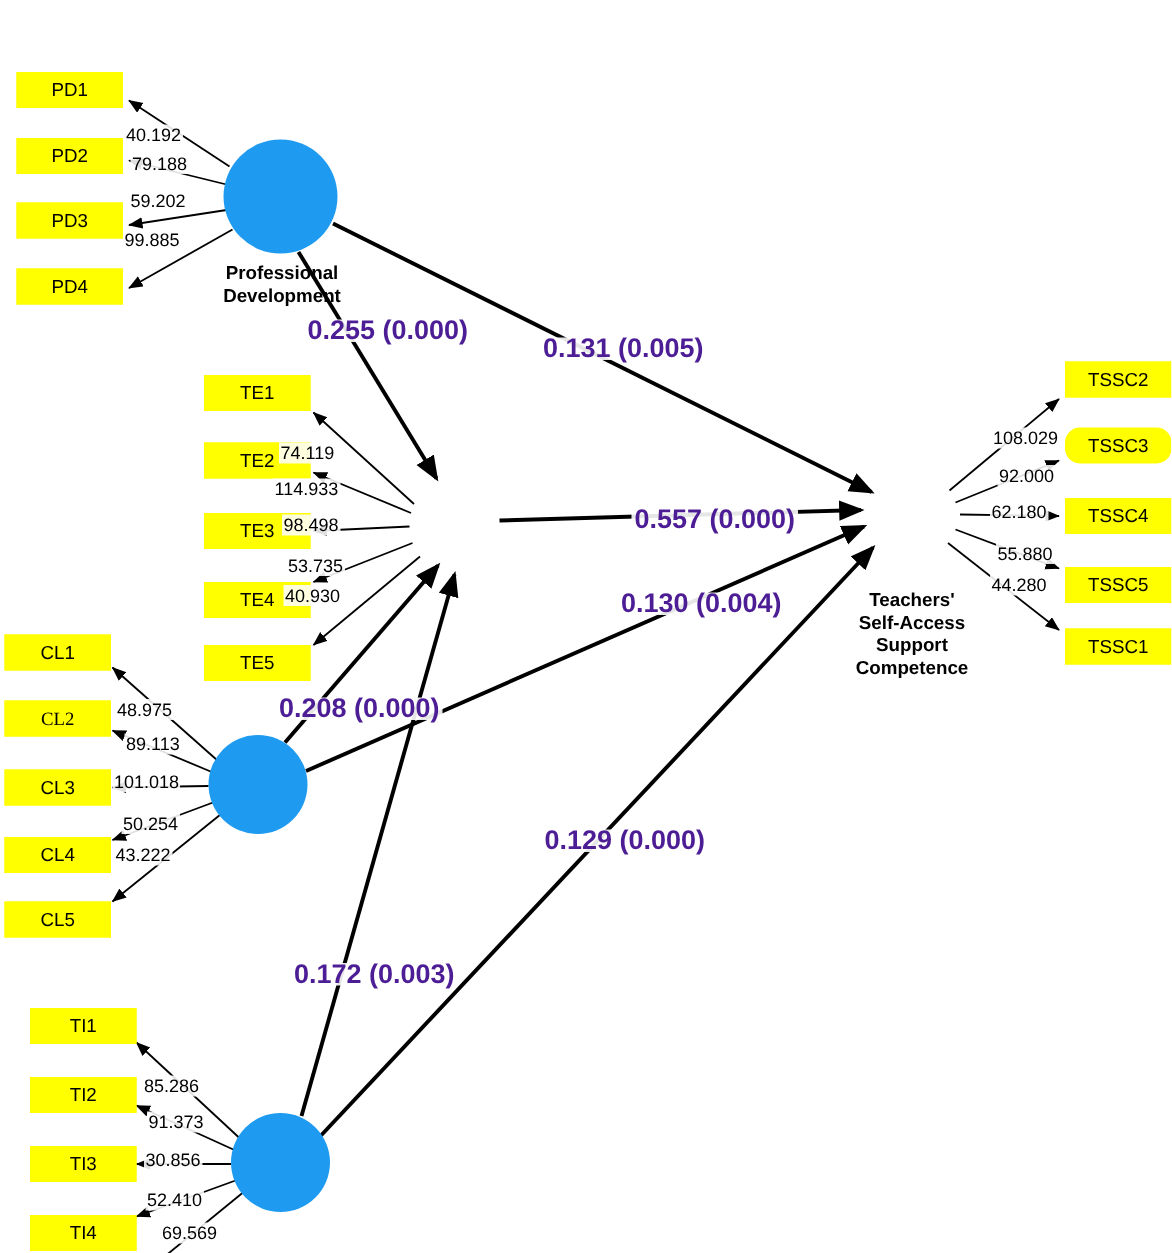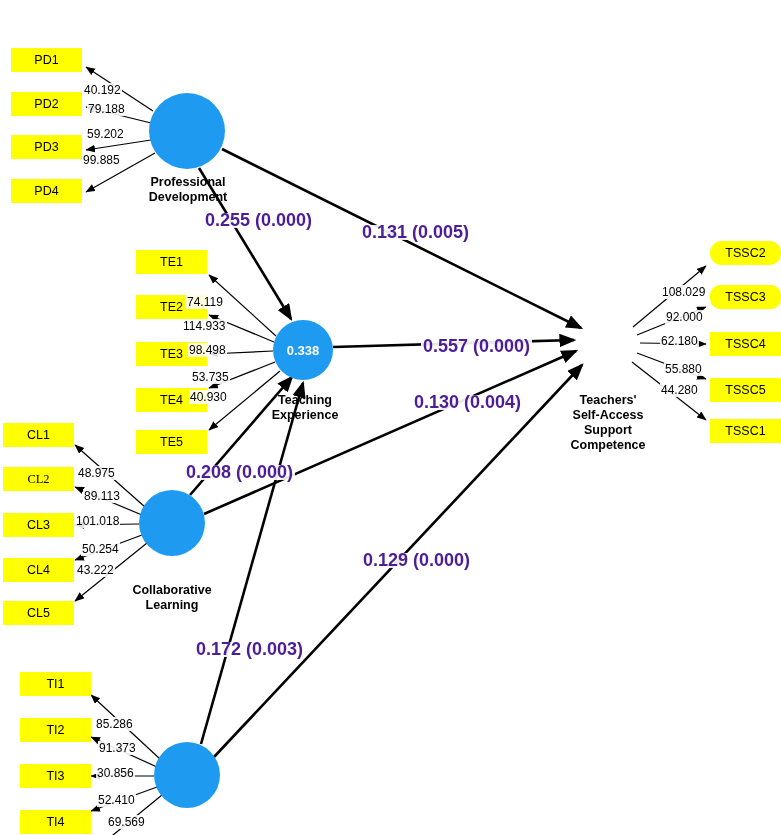--- a/index.html
+++ b/index.html
@@ -174,59 +174,50 @@
   <div class="indicator" style="left:136px; top:297px;">TE3</div>
   <div class="indicator" style="left:136px; top:343px;">TE4</div>
   <div class="indicator" style="left:136px; top:385px;">TE5</div>
 
   <div class="loading" style="left:186px; top:250px;">74.119</div>
   <div class="loading" style="left:182px; top:274px;">114.933</div>
   <div class="loading" style="left:188px; top:298px;">98.498</div>
   <div class="loading" style="left:191px; top:325px;">53.735</div>
   <div class="loading" style="left:189px; top:345px;">40.930</div>
 
-  <div class="construct" style="left:273px; top:275px; width:60px; height:60px;">0.338</div>
-  <div class="construct-label" style="left:245px; top:348px; width:120px;">
-    <div>Teaching</div>
-    <div>Experience</div>
-  </div>
 
   <div class="indicator" style="left:3px; top:378px;">CL1</div>
   <div class="indicator" style="left:3px; top:422px;font-family:Liberation Serif, serif;">CL2</div>
   <div class="indicator" style="left:3px; top:468px;">CL3</div>
   <div class="indicator" style="left:3px; top:513px;">CL4</div>
   <div class="indicator" style="left:3px; top:556px;">CL5</div>
 
   <div class="loading" style="left:77px; top:421px;">48.975</div>
   <div class="loading" style="left:83px; top:444px;">89.113</div>
   <div class="loading" style="left:75px; top:469px;">101.018</div>
   <div class="loading" style="left:81px; top:497px;">50.254</div>
   <div class="loading" style="left:76px; top:518px;">43.222</div>
 
   <div class="construct no-value" style="left:139px; top:445px; width:66px; height:66px;"></div>
-  <div class="construct-label" style="left:112px; top:538px; width:120px;">
-    <div>Collaborative</div>
-    <div>Learning</div>
-  </div>
 
   <div class="indicator" style="left:20px; top:627px;">TI1</div>
   <div class="indicator" style="left:20px; top:673px;">TI2</div>
   <div class="indicator" style="left:20px; top:719px;">TI3</div>
   <div class="indicator" style="left:20px; top:765px;">TI4</div>
   <div class="indicator" style="left:20px; top:808px;">TI5</div>
 
   <div class="loading" style="left:95px; top:672px;">85.286</div>
   <div class="loading" style="left:98px; top:696px;">91.373</div>
   <div class="loading" style="left:96px; top:721px;">30.856</div>
   <div class="loading" style="left:97px; top:748px;">52.410</div>
   <div class="loading" style="left:92px; top:770px;padding-left:16px;">69.569</div>
 
   <div class="construct no-value" style="left:154px; top:697px; width:66px; height:66px;"></div>
 
-  <div class="indicator" style="left:710px; top:196px;border-radius:11px;">TSSC2</div>
+  <div class="indicator" style="left:710px; top:196px;">TSSC2</div>
   <div class="indicator" style="left:710px; top:240px;border-radius:10px;">TSSC3</div>
   <div class="indicator" style="left:710px; top:287px;">TSSC4</div>
   <div class="indicator" style="left:710px; top:333px;">TSSC5</div>
   <div class="indicator" style="left:710px; top:374px;">TSSC1</div>
 
   <div class="loading" style="left:661px; top:240px;">108.029</div>
   <div class="loading" style="left:665px; top:265px;">92.000</div>
   <div class="loading" style="left:660px; top:289px;">62.180</div>
   <div class="loading" style="left:664px; top:317px;">55.880</div>
   <div class="loading" style="left:660px; top:338px;">44.280</div>

